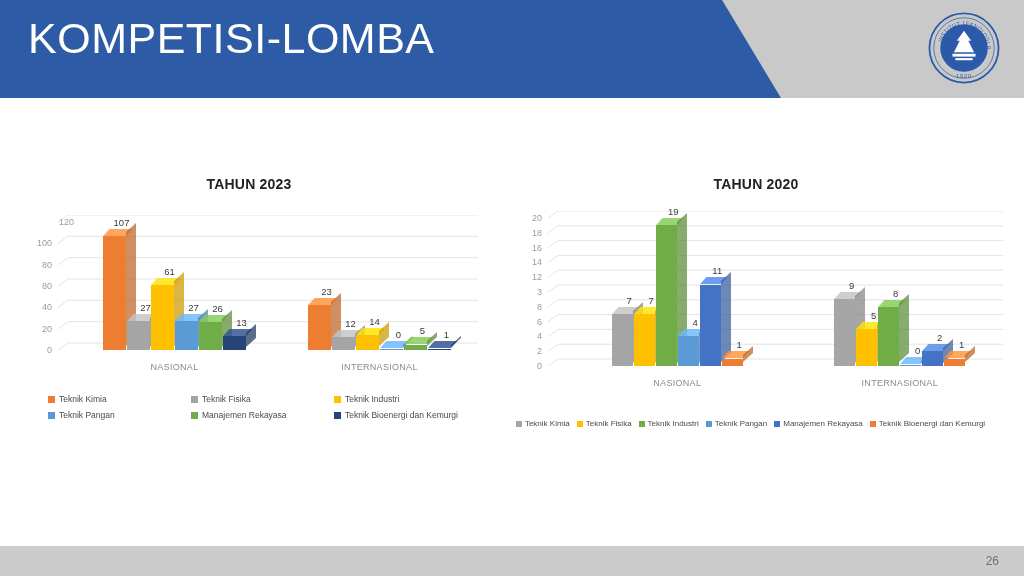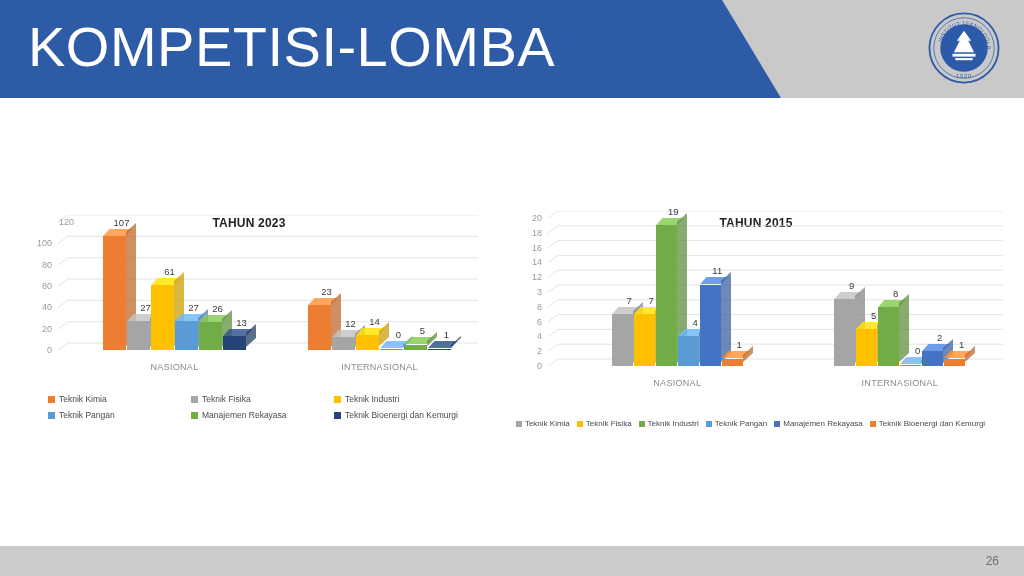--- a/index.html
+++ b/index.html
@@ -10,37 +10,37 @@
   .slide{position:absolute;inset:0;background:#fff;}
 
   
   .header{position:absolute;left:0;top:0;width:1024px;height:100px;}
   .header-gray{position:absolute;left:0;top:0;width:1024px;height:98px;background:#c9c9c9;}
   .header-blue{
     position:absolute;left:0;top:0;width:790px;height:98px;background:#2d5ba6;
     clip-path:polygon(0 0,722px 0,781px 98px,0 98px);
   }
   .header-title{
-    position:absolute;left:28px;top:14px;color:#ffffff;font-size:56px;
+    position:absolute;left:28px;top:14px;color:#ffffff;font-size:43px;
     letter-spacing:.5px;font-weight:400;white-space:nowrap;
   }
   .header-underline{position:absolute;left:0;top:98px;width:1024px;height:4px;background:#ffffff;}
 
   
   .logo-wrap{position:absolute;left:770px;top:8px;width:160px;height:82px;}
   .logo-ft{font-size:46px;line-height:46px;font-weight:700;color:#3f8ed0;letter-spacing:-2px;}
   .logo-ft .dark{color:#2b6cb0;}
   .logo-sub{margin-top:2px;font-size:7.5px;line-height:9px;font-weight:700;color:#2b5aa8;letter-spacing:-0.1px;}
   .seal{position:absolute;left:928px;top:12px;width:72px;height:72px;}
 
   
   .chart{position:absolute;}
   .chart-title{
     position:absolute;width:100%;text-align:center;top:0;
-    font-size:12px;font-weight:700;color:#222;letter-spacing:.2px;margin-top:40px;
+    font-size:14px;font-weight:700;color:#222;letter-spacing:.2px;
   }
   .plot{position:absolute;}
   .gridlines{position:absolute;inset:0;}
   .ytick{
     position:absolute;right:0;transform:translateY(-50%);
     font-size:9px;color:#9b9b9b;text-align:right;white-space:nowrap;
   }
   .bar{position:absolute;bottom:0;}
   .bar .face{position:absolute;left:0;bottom:0;width:100%;height:100%;}
   .bar .top{position:absolute;left:0;width:100%;height:7px;top:-7px;
@@ -214,21 +214,21 @@
           </div>
           <div class="item" style="width:143px;">
             <span class="sw" style="background:#264478"></span>
             <span>Teknik Bioenergi dan Kemurgi</span>
           </div>
         </div>
       </div>
     </div>
 
   <div class="chart" id="chart1" style="left:500px;top:176px;width:512px;height:260px;">
-    <div class="chart-title">TAHUN 2015</div>
+    <div class="chart-title">TAHUN 2020</div>
   <div class="plot" style="left: 48px; top: 42px; width: 455px; height: 148px;">
         <svg class="gridlines" width="455" height="157.2" style="position: absolute; left: 0px; top: -7.2px;">
           <path d="M0 155.2 L10 148.0 L455 148.0" fill="none" stroke="#dcdcdc" stroke-width="0.8"></path>
           <path d="M0 140.4 L10 133.2 L455 133.2" fill="none" stroke="#dcdcdc" stroke-width="0.8"></path>
           <path d="M0 125.6 L10 118.4 L455 118.4" fill="none" stroke="#dcdcdc" stroke-width="0.8"></path>
           <path d="M0 110.8 L10 103.6 L455 103.6" fill="none" stroke="#dcdcdc" stroke-width="0.8"></path>
           <path d="M0 96.0 L10 88.8 L455 88.8" fill="none" stroke="#dcdcdc" stroke-width="0.8"></path>
           <path d="M0 81.2 L10 74.0 L455 74.0" fill="none" stroke="#dcdcdc" stroke-width="0.8"></path>
           <path d="M0 66.4 L10 59.2 L455 59.2" fill="none" stroke="#dcdcdc" stroke-width="0.8"></path>
           <path d="M0 51.6 L10 44.4 L455 44.4" fill="none" stroke="#dcdcdc" stroke-width="0.8"></path>

